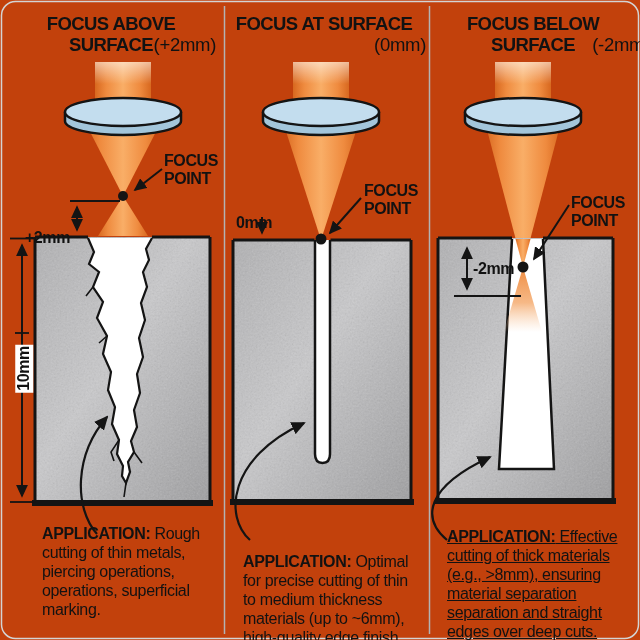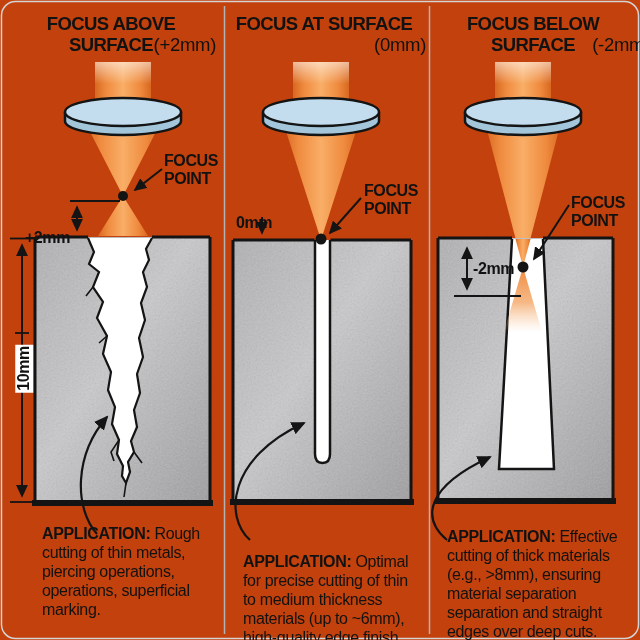--- a/index.html
+++ b/index.html
@@ -157,17 +157,17 @@
   <div class="txt lbl" style="left:236px;top:214px;">0mm</div>
   <div class="txt app" style="left:243px;top:528px;width:176px;margin-top:24px;">
     <b>APPLICATION:</b><span> Optimal for precise cutting of thin to medium thickness materials (up to ~6mm), high-quality edge finish.</span>
   </div>
 
   <div class="txt title" style="left:428px;top:13px;width:210px;">FOCUS BELOW SURFACE</div>
   <div class="txt subtitle" style="left:440px;top:34px;width:210px;">(-2mm)</div>
   <div class="txt lbl" style="left:571px;top:194px;">FOCUS
 POINT</div>
   <div class="txt lbl" style="left:437px;top:260px;margin-left:36px;">-2mm</div>
-  <div class="txt app" style="left:447px;top:527px;width:184px;">
+  <div class="txt app" style="left:447px;top:527px;width:184px;text-decoration:underline;">
     <b>APPLICATION:</b><span> Effective cutting of thick materials (e.g., &gt;8mm), ensuring material separation separation and straight edges over deep cuts.</span>
   </div>
 
 </div>
 
 </body></html>

